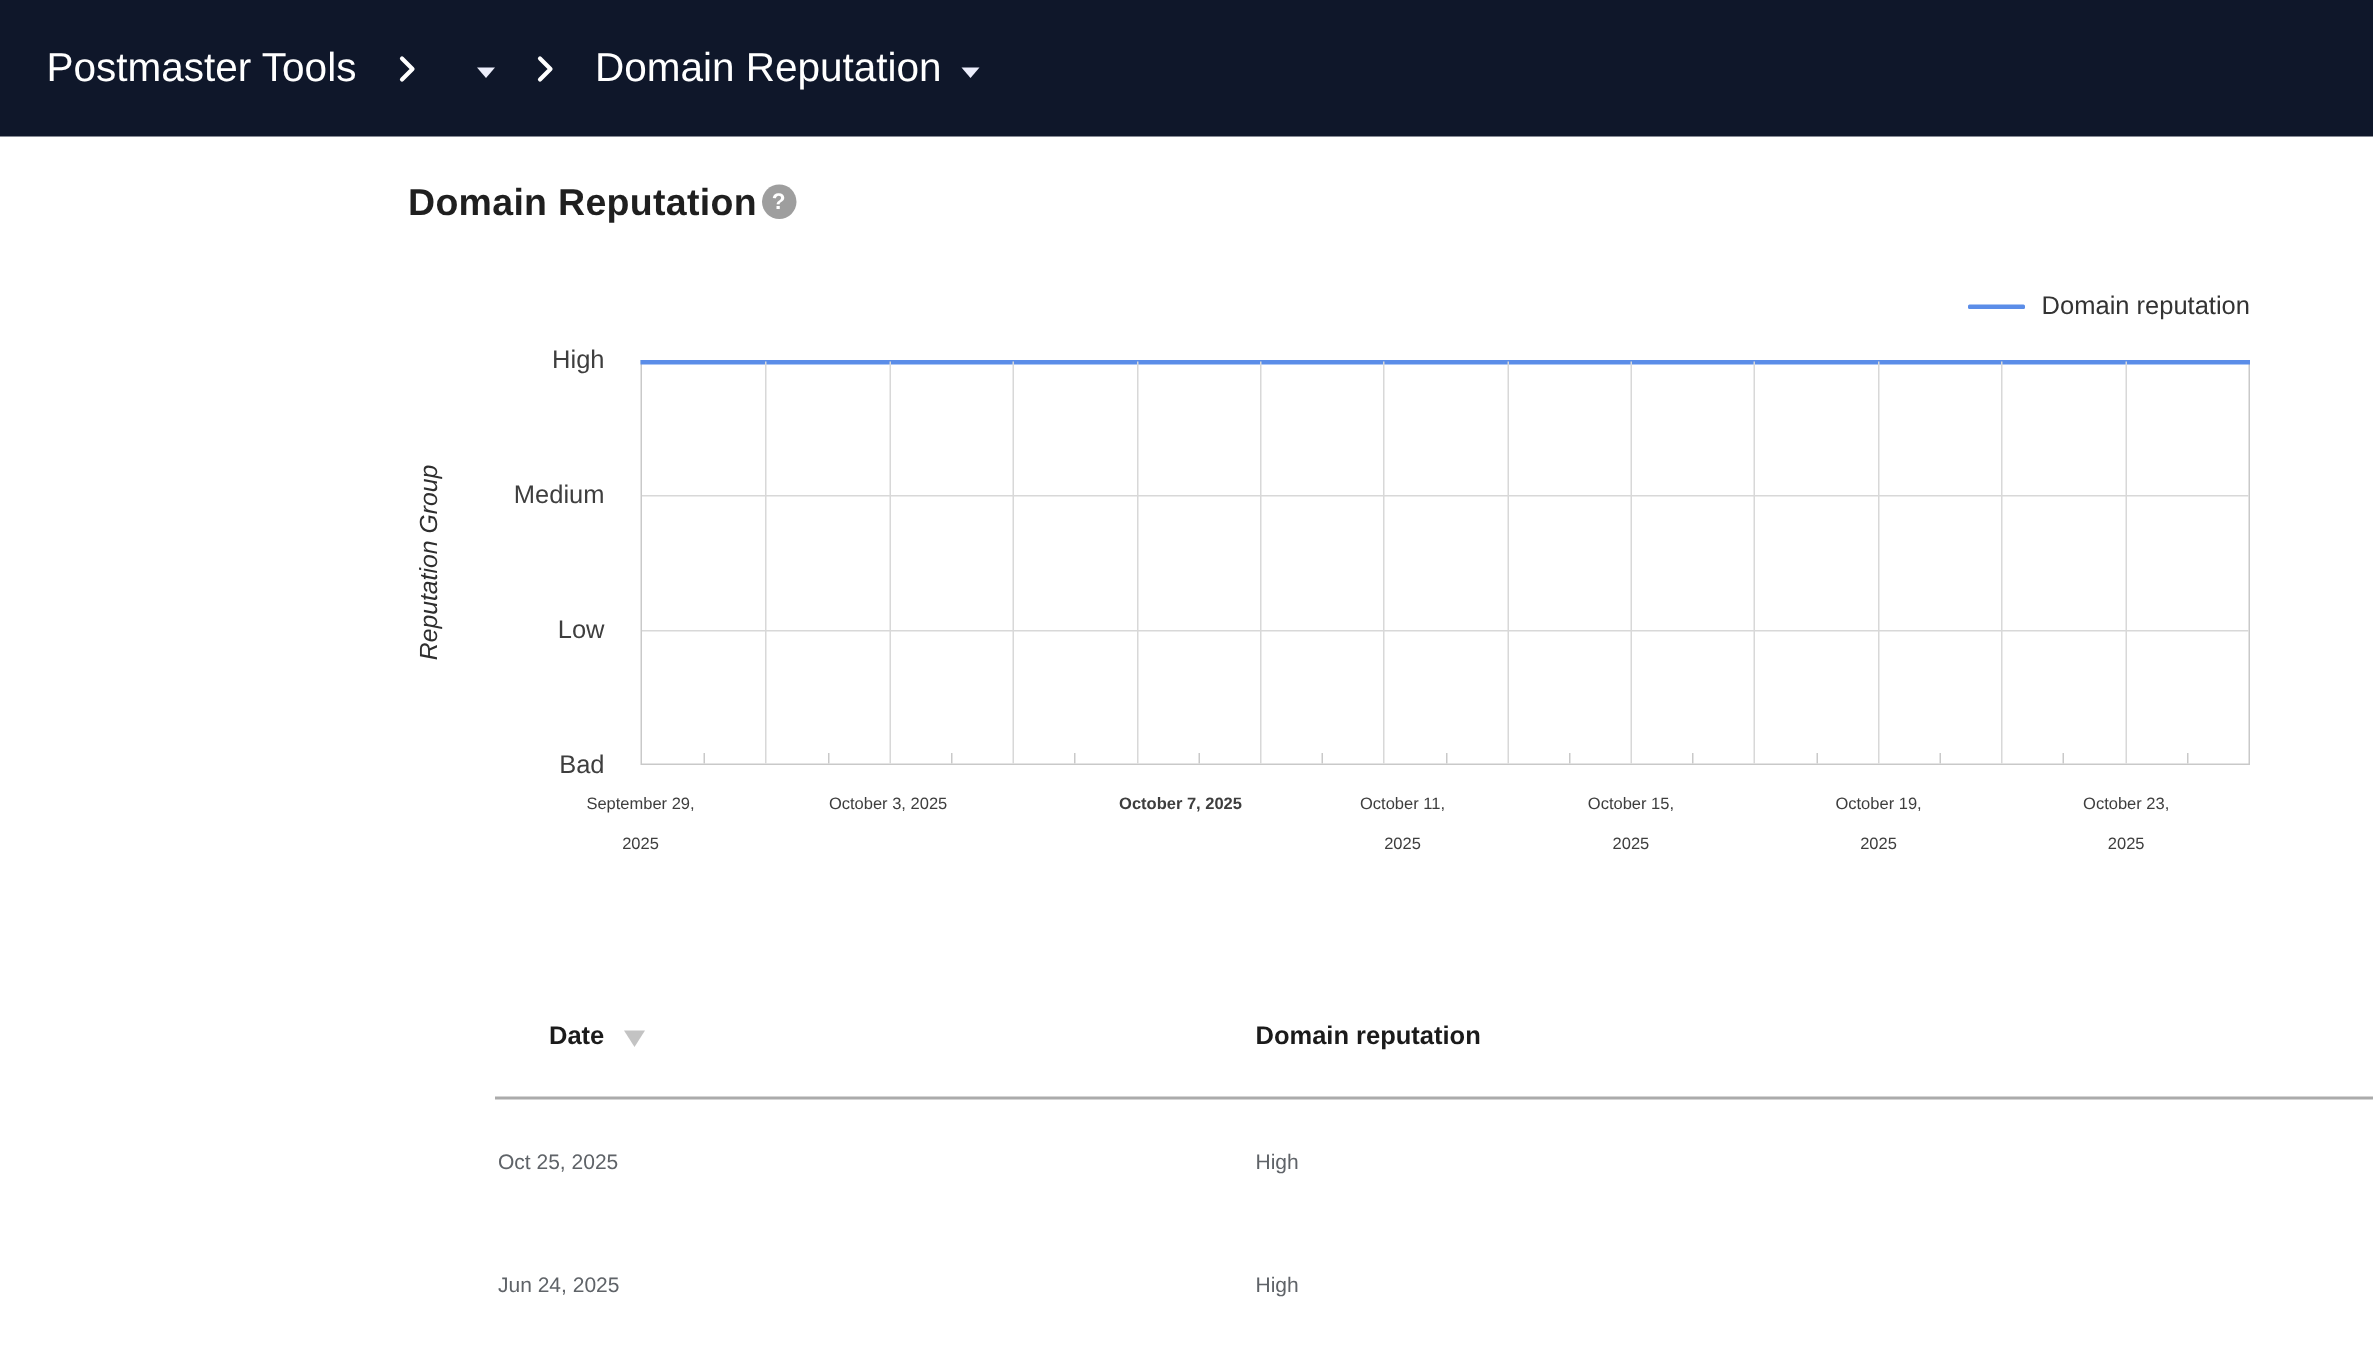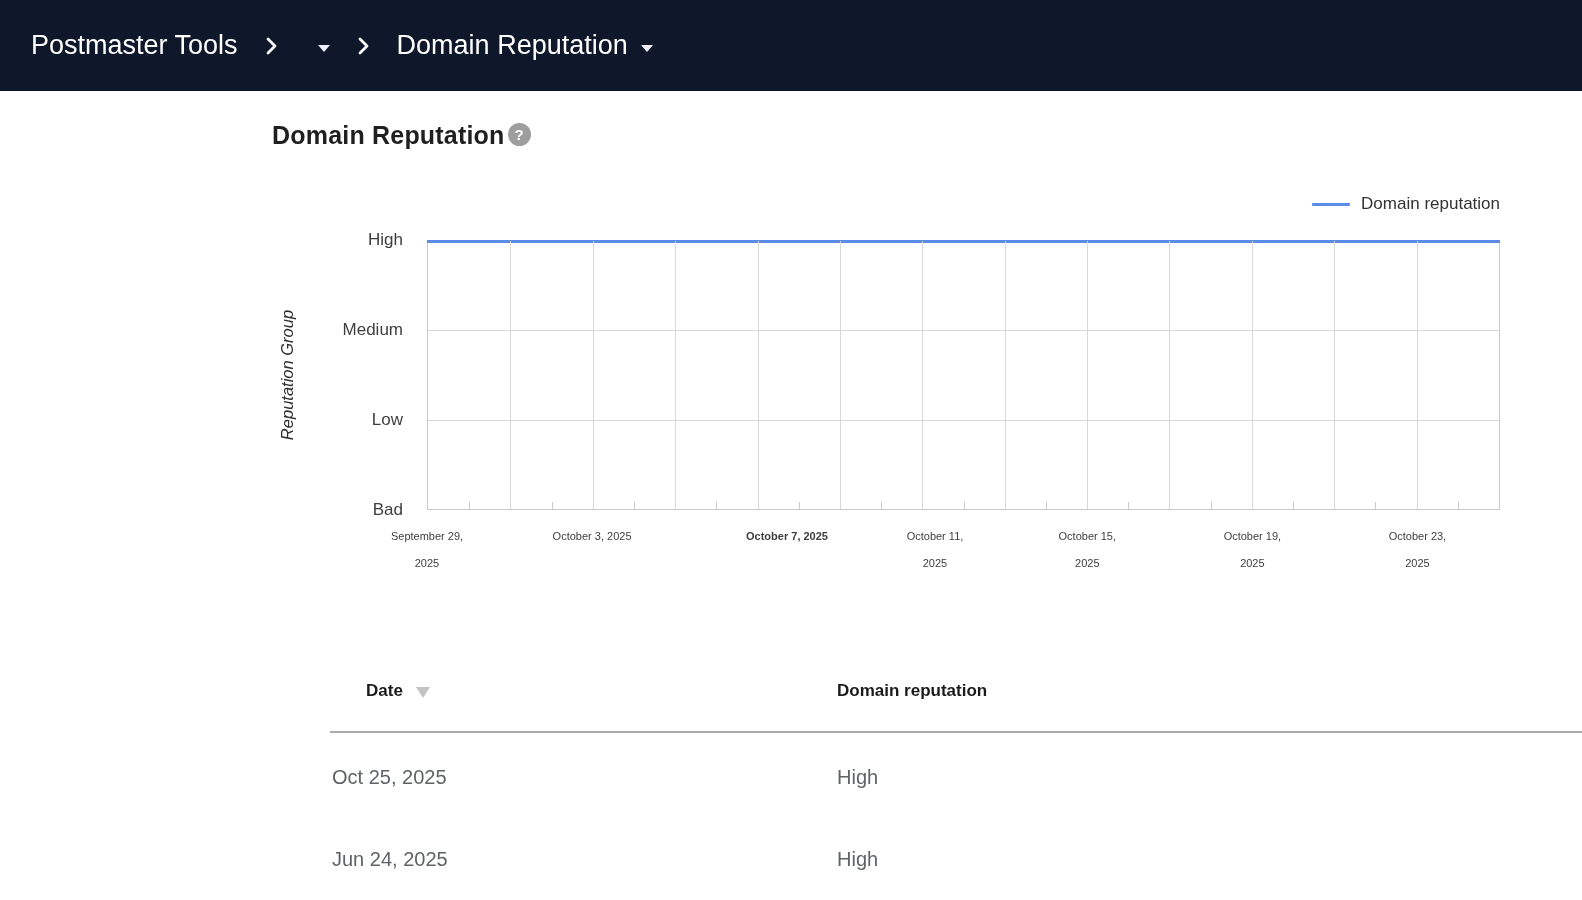--- a/index.html
+++ b/index.html
@@ -67,21 +67,21 @@
     position:absolute; font-size:17px; font-weight:bold; color:#1b1b1b;
     display:flex; align-items:center; cursor:pointer;
   }
   .sort-caret {
     width:0; height:0;
     border-left:7px solid transparent; border-right:7px solid transparent;
     border-top:11px solid #c3c3c3;
     margin-left:13px; margin-top:3px;
   }
   .table-divider { position:absolute; left:330px; top:731px; width:1252px; height:2px; background:#ababab; }
-  .cell { position:absolute; font-size:20px; color:#5f6368; }
+  .cell { position:absolute; font-size:14px; color:#5f6368; }
 </style>
 </head>
 <body>
 
 <div class="topbar" style="background: #0f172a;">
   <div class="crumb">
     <div class="crumb-item">
       <span>Postmaster Tools</span>
     </div>
     <span class="crumb-sep">

